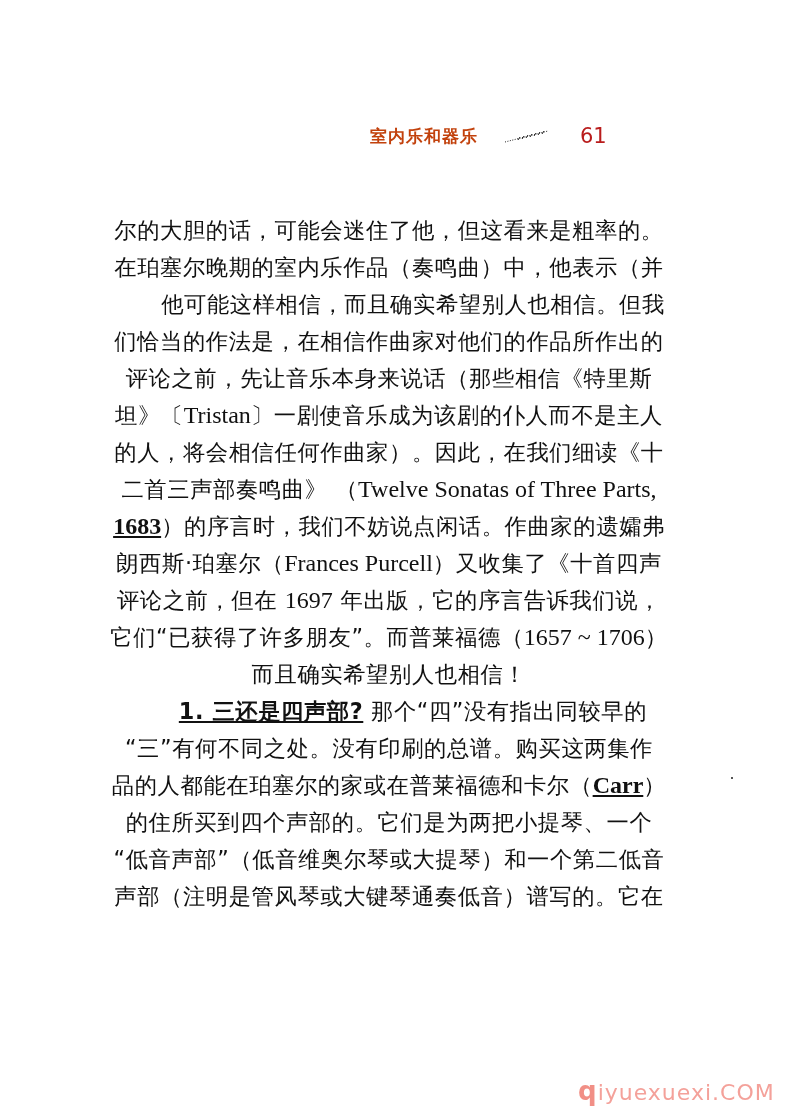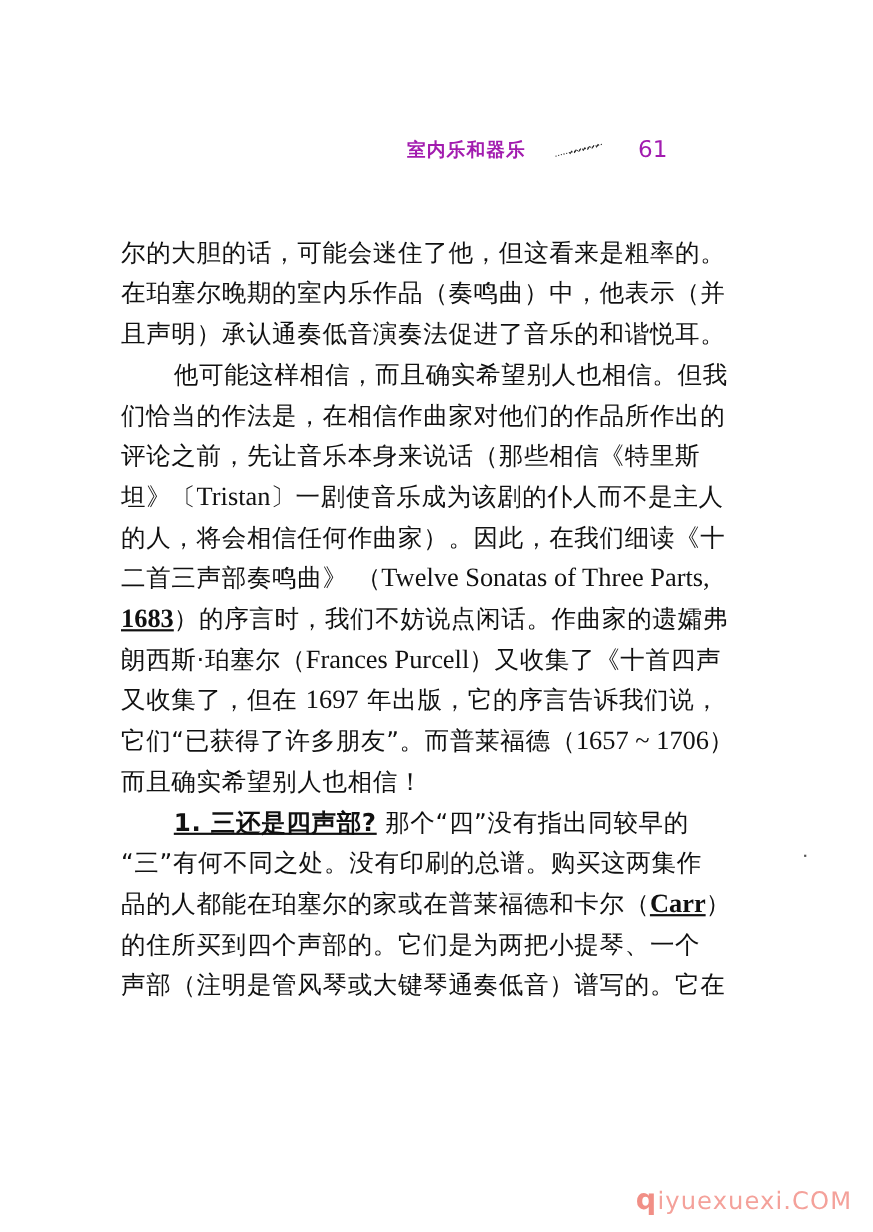--- a/index.html
+++ b/index.html
@@ -1,22 +1,22 @@
 <!DOCTYPE html>
 <html><head>
 <meta charset="utf-8">
 <style>
   html, body { margin: 0; padding: 0; background: #ffffff; }
   body { width: 794px; height: 1120px; position: relative; overflow: hidden;
          font-family: "DejaVu Sans", sans-serif; color: #111; }
   .header { position: absolute; left: 370px; top: 118px; height: 36px; display: flex; align-items: center; }
-  .header-title { font-family: "DejaVu Serif", serif; font-weight: bold; font-size: 17px; letter-spacing: 1px; color: #a21caf; }
+  .header-title { font-family: "DejaVu Serif", serif; font-weight: bold; font-size: 17px; letter-spacing: 1px; color: #c2410c; }
   .header-orn { width: 46px; height: 14px; margin-left: 26px; margin-right: 30px; }
-  .header-page { font-family: "DejaVu Sans", sans-serif; font-size: 21px; color: #a21caf; }
-  .body-text { position: absolute; left: 110px; top: 212px; width: 558px; }
+  .header-page { font-family: "DejaVu Sans", sans-serif; font-size: 21px; color: #b91c1c; }
+  .body-text { position: absolute; left: 110px; top: 212px; width: 558px; text-align: center; }
   .line { height: 37px; line-height: 37px; font-size: 22.3px; white-space: nowrap; letter-spacing: 0.6px; }
   .line.indent { padding-left: 48px; }
   .latin { font-family: "Liberation Serif", serif; font-size: 24px; letter-spacing: 0; }
   .bold { font-weight: bold; text-decoration: underline; }
   .stray { position: absolute; left: 731px; top: 777px; width: 2px; height: 2px; background: #555; }
   .watermark { position: absolute; left: 578px; top: 1076px; font-family: "DejaVu Sans", sans-serif; font-size: 22px; color: #f4a19a; letter-spacing: 1px; text-align: center; }
   .watermark .q { font-weight: bold; font-size: 26px; color: #f18f86; }
 </style>
 </head>
 <body>
@@ -26,34 +26,34 @@
   <svg class="header-orn" viewBox="0 0 46 14">
     <path d="M1 13 L44 2" stroke="#222" stroke-width="1" fill="none" stroke-dasharray="1,1.5"></path>
     <path d="M14 11 L16 8 M18 10 L20 7 M22 9 L24 6 M26 8 L28 5 M30 7 L32 4 M34 6 L36 3 M38 5 L40 2" stroke="#222" stroke-width="1"></path>
   </svg>
   <span class="header-page">61</span>
 </div>
 
 <div class="body-text">
   <div class="line"><span>尔的大胆的话，可能会迷住了他，但这看来是粗率的。</span></div>
   <div class="line"><span>在珀塞尔晚期的室内乐作品（奏鸣曲）中，他表示（并</span></div>
-  <div class="line"><span>且声明）承认通奏低音演奏法促进了音乐的和谐悦耳。</span></div>
   <div class="line indent"><span>他可能这样相信，而且确实希望别人也相信。但我</span></div>
   <div class="line"><span>们恰当的作法是，在相信作曲家对他们的作品所作出的</span></div>
   <div class="line"><span>评论之前，先让音乐本身来说话（那些相信《特里斯</span></div>
   <div class="line"><span>坦》〔</span><span class="latin">Tristan</span><span>〕一剧使音乐成为该剧的仆人而不是主人</span></div>
   <div class="line"><span>的人，将会相信任何作曲家）。因此，在我们细读《十</span></div>
   <div class="line"><span>二首三声部奏鸣曲》 （</span><span class="latin">Twelve Sonatas of Three Parts,</span><span></span></div>
   <div class="line"><span></span><span class="latin bold">1683</span><span>）的序言时，我们不妨说点闲话。作曲家的遗孀弗</span></div>
   <div class="line"><span>朗西斯·珀塞尔（</span><span class="latin">Frances Purcell</span><span>）又收集了《十首四声</span></div>
-  <div class="line"><span>又收集了，但在 </span><span class="latin">1697</span><span> 年出版，它的序言告诉我们说，</span></div>
+  <div class="line"><span>评论之前，但在 </span><span class="latin">1697</span><span> 年出版，它的序言告诉我们说，</span></div>
   <div class="line"><span>它们“已获得了许多朋友”。而普莱福德（</span><span class="latin">1657 ~ 1706</span><span>）</span></div>
   <div class="line"><span>而且确实希望别人也相信！</span></div>
   <div class="line indent"><span class="bold">1. 三还是四声部?</span><span> 那个“四”没有指出同较早的</span></div>
   <div class="line"><span>“三”有何不同之处。没有印刷的总谱。购买这两集作</span></div>
   <div class="line"><span>品的人都能在珀塞尔的家或在普莱福德和卡尔（</span><span class="latin bold">Carr</span><span>）</span></div>
   <div class="line"><span>的住所买到四个声部的。它们是为两把小提琴、一个</span></div>
+  <div class="line"><span>“低音声部”（低音维奥尔琴或大提琴）和一个第二低音</span></div>
   <div class="line"><span>声部（注明是管风琴或大键琴通奏低音）谱写的。它在</span></div>
 </div>
 
 <div class="stray"></div>
 
 <div class="watermark"><span class="q">q</span><span>iyuexuexi.COM</span></div>
 
 </body></html>

